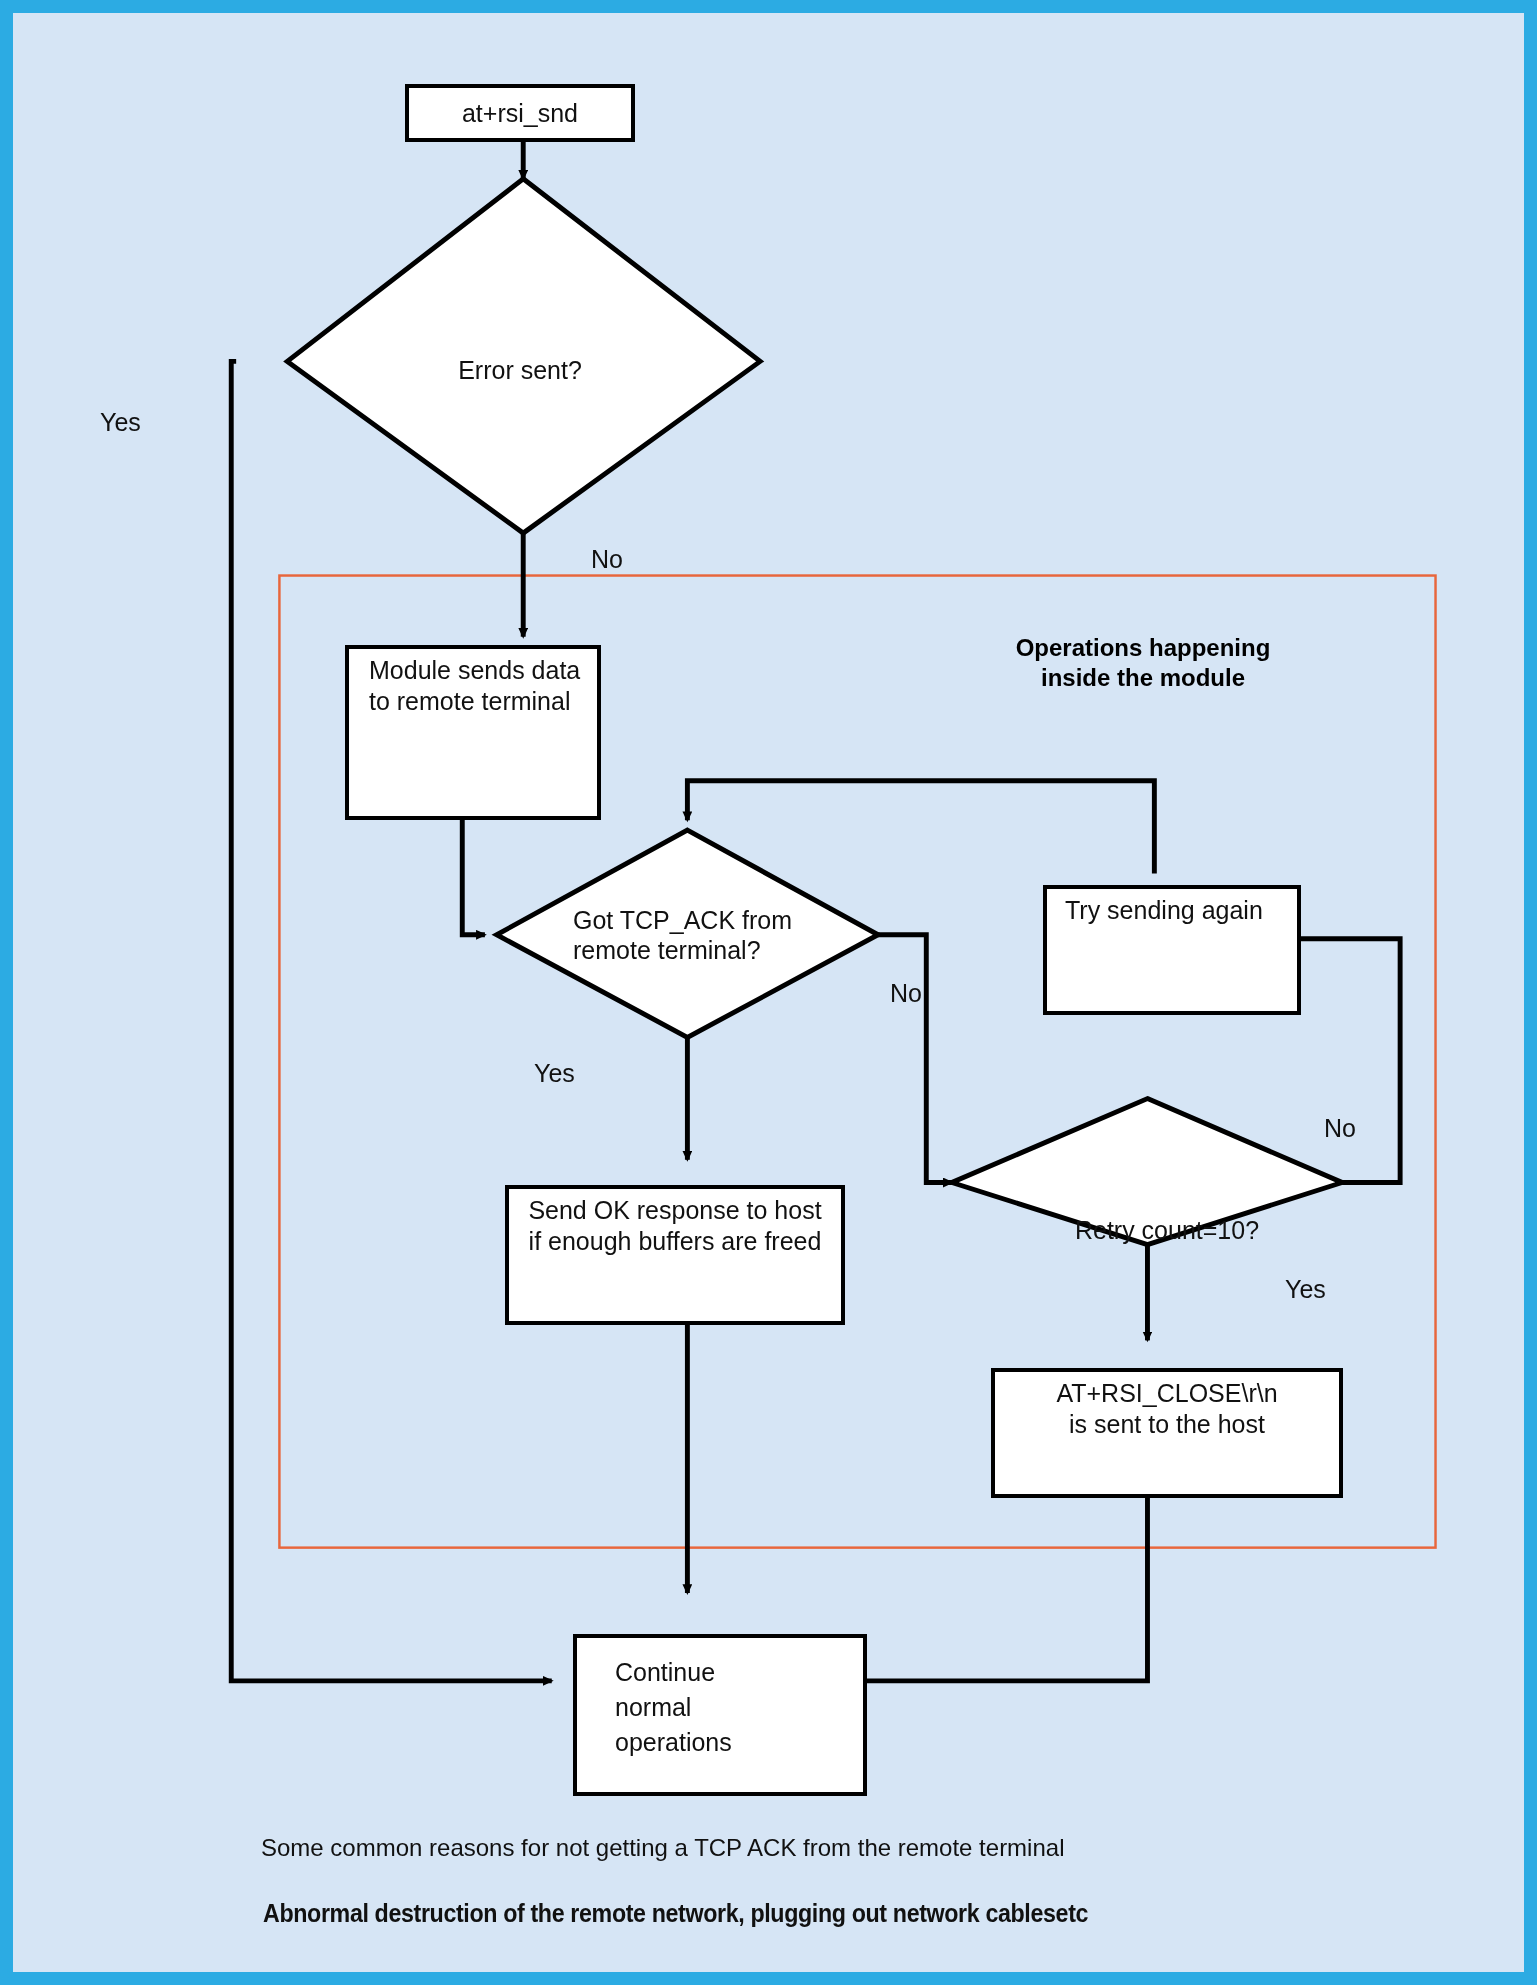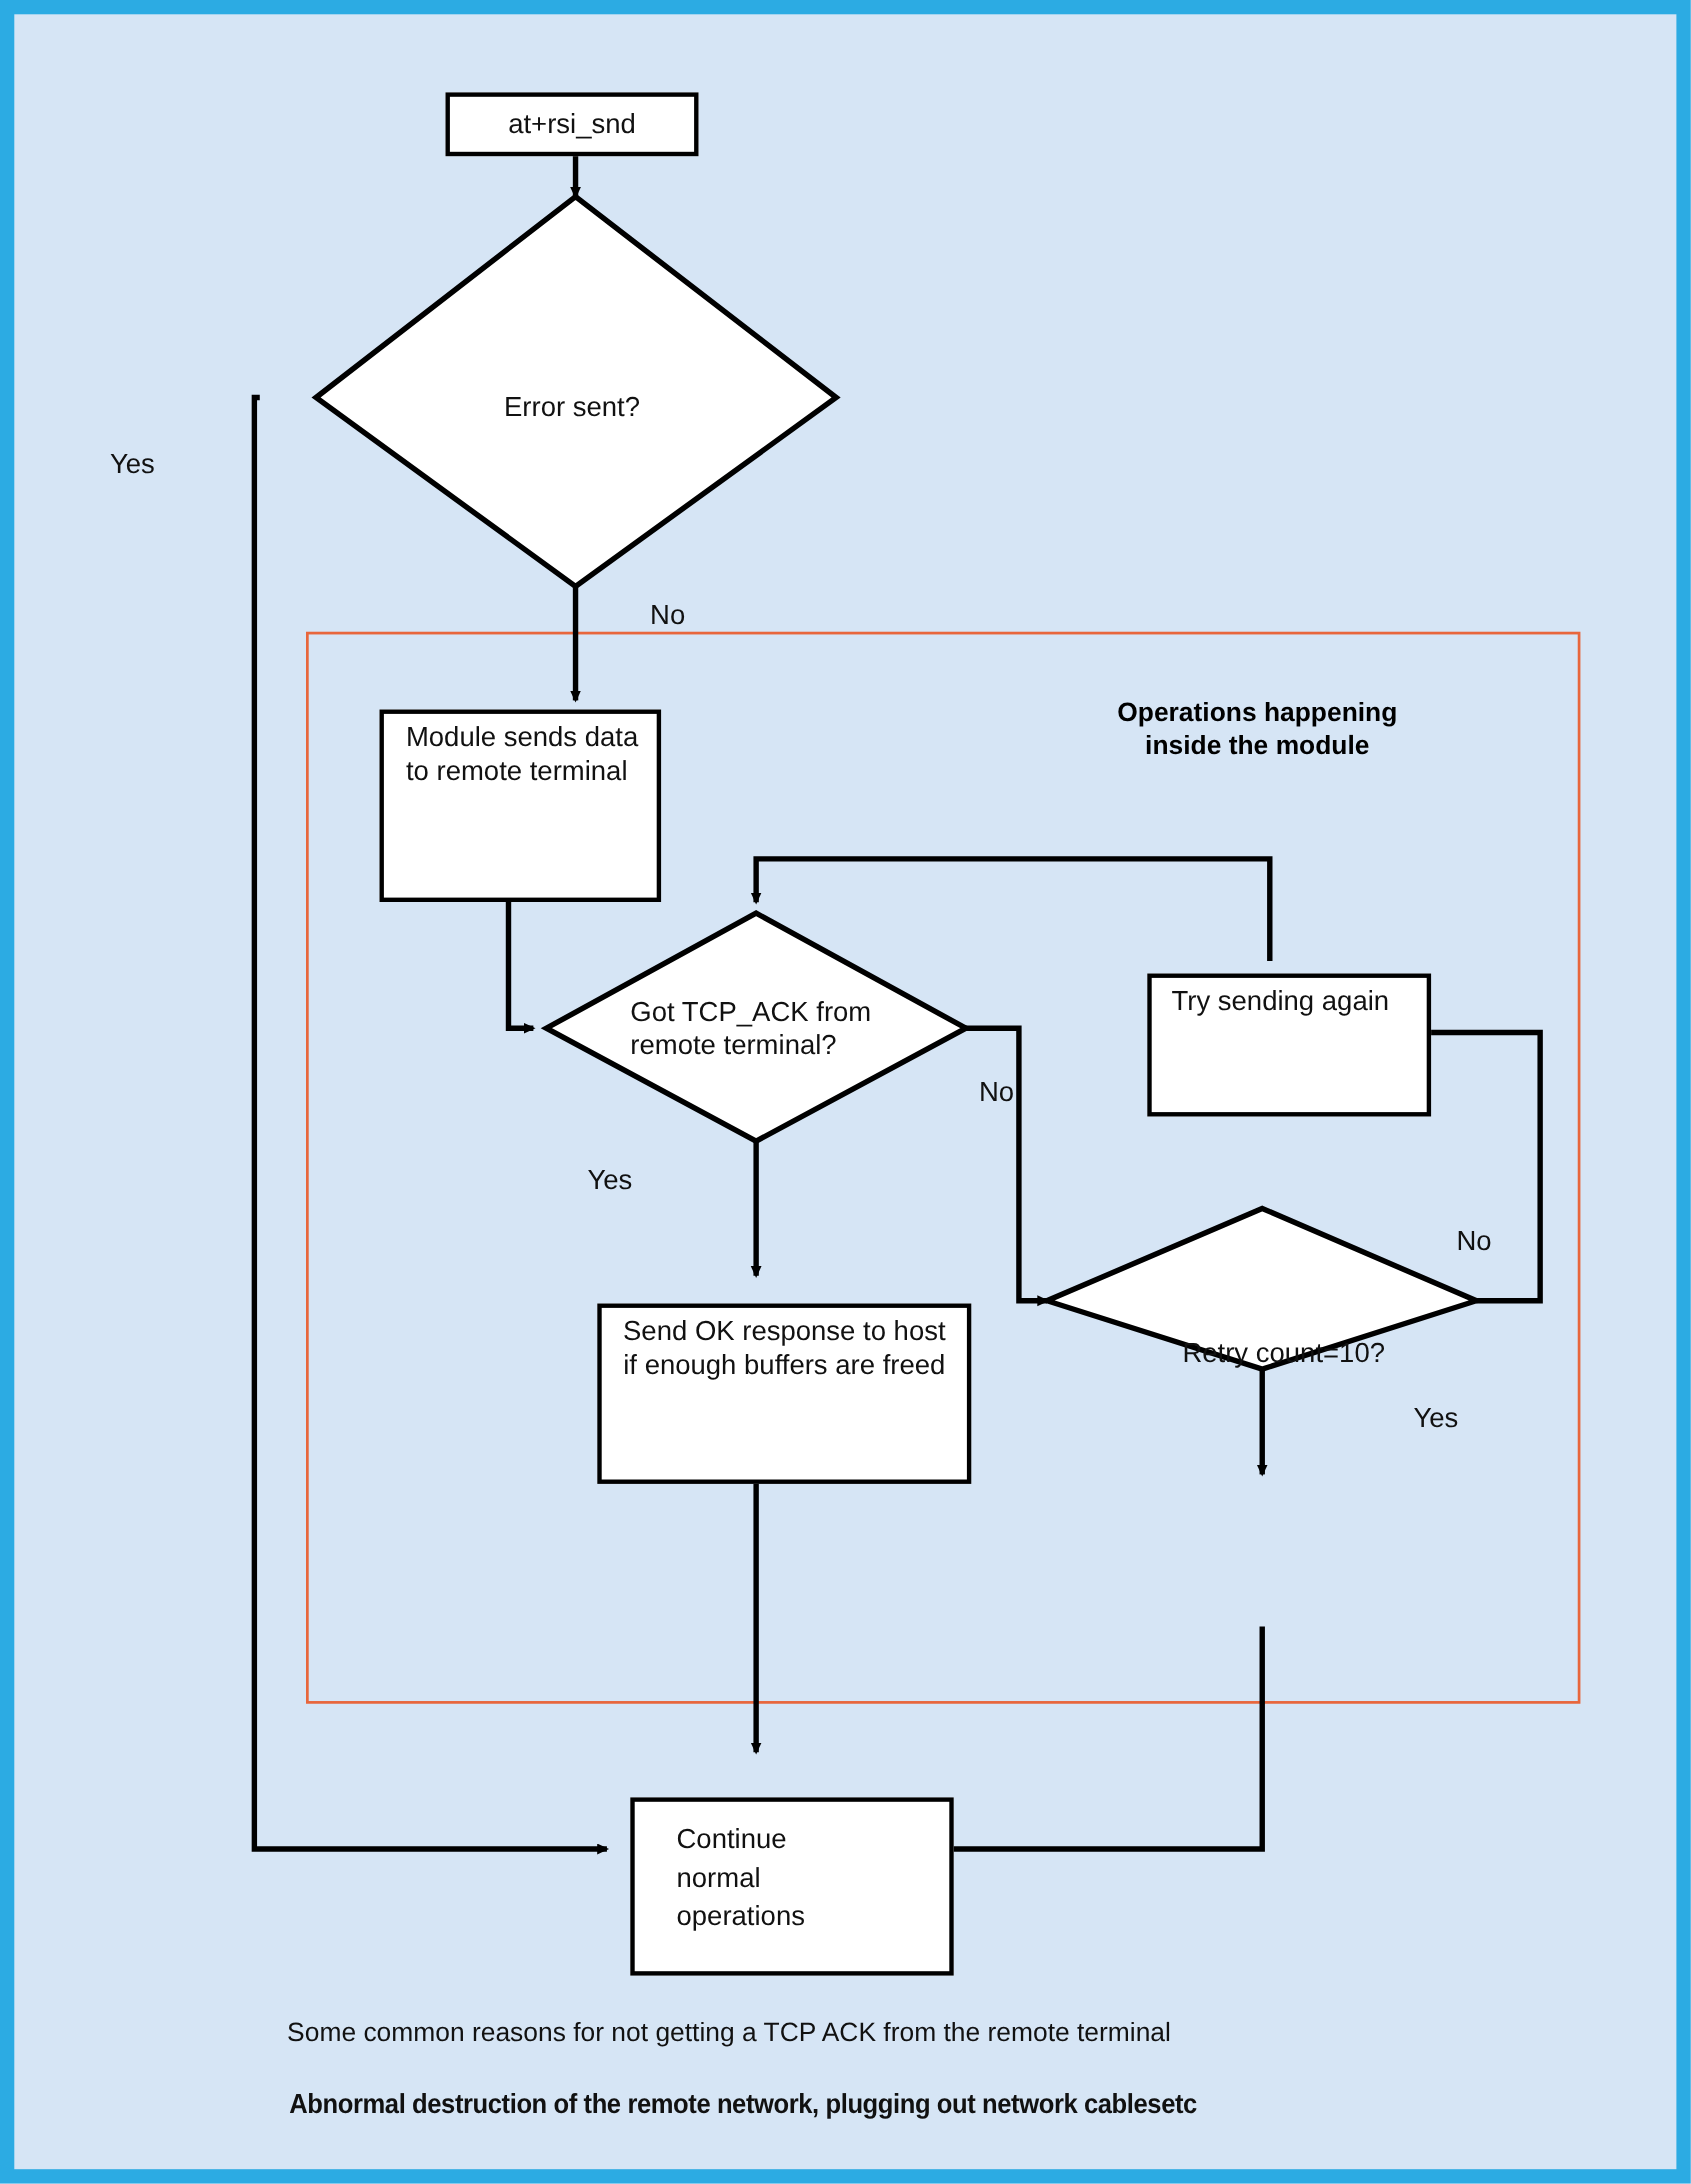--- a/index.html
+++ b/index.html
@@ -135,25 +135,29 @@
 
   <div class="node proc left" style="left:332px; top:632px; width:256px; height:175px;">
     <div class="txt" style="width:100%; padding-left:20px;">Module sends data
 to remote terminal</div>
   </div>
 
   <div class="node proc left" style="left:1030px; top:872px; width:258px; height:130px;">
     <div class="txt" style="width:100%; padding-left:18px;">Try sending again</div>
   </div>
 
-  <div class="node proc" style="left:530px; top:1172px; width:340px; height:164px;">
+  <div class="node proc" style="left:492px; top:1172px; width:340px; height:140px;">
     <div class="txt">Send OK response to host
 if enough buffers are freed</div>
   </div>
 
+  <div class="node proc" style="left:978px; top:1355px; width:352px; height:130px;">
+    <div class="txt">AT+RSI_CLOSE\r\n
+is sent to the host</div>
+  </div>
 
   <div class="node proc left" style="left:560px; top:1601px; width:294px; height:162px;margin-top:20px;">
     <div class="txt" style="width:100%; padding-left:38px; padding-top:17px; line-height:35px;">Continue
 normal
 operations</div>
   </div>
 
   <div class="edge-label" style="left:87px; top:395px;">Yes</div>
 
   <div class="edge-label" style="left:578px; top:532px;">No</div>

